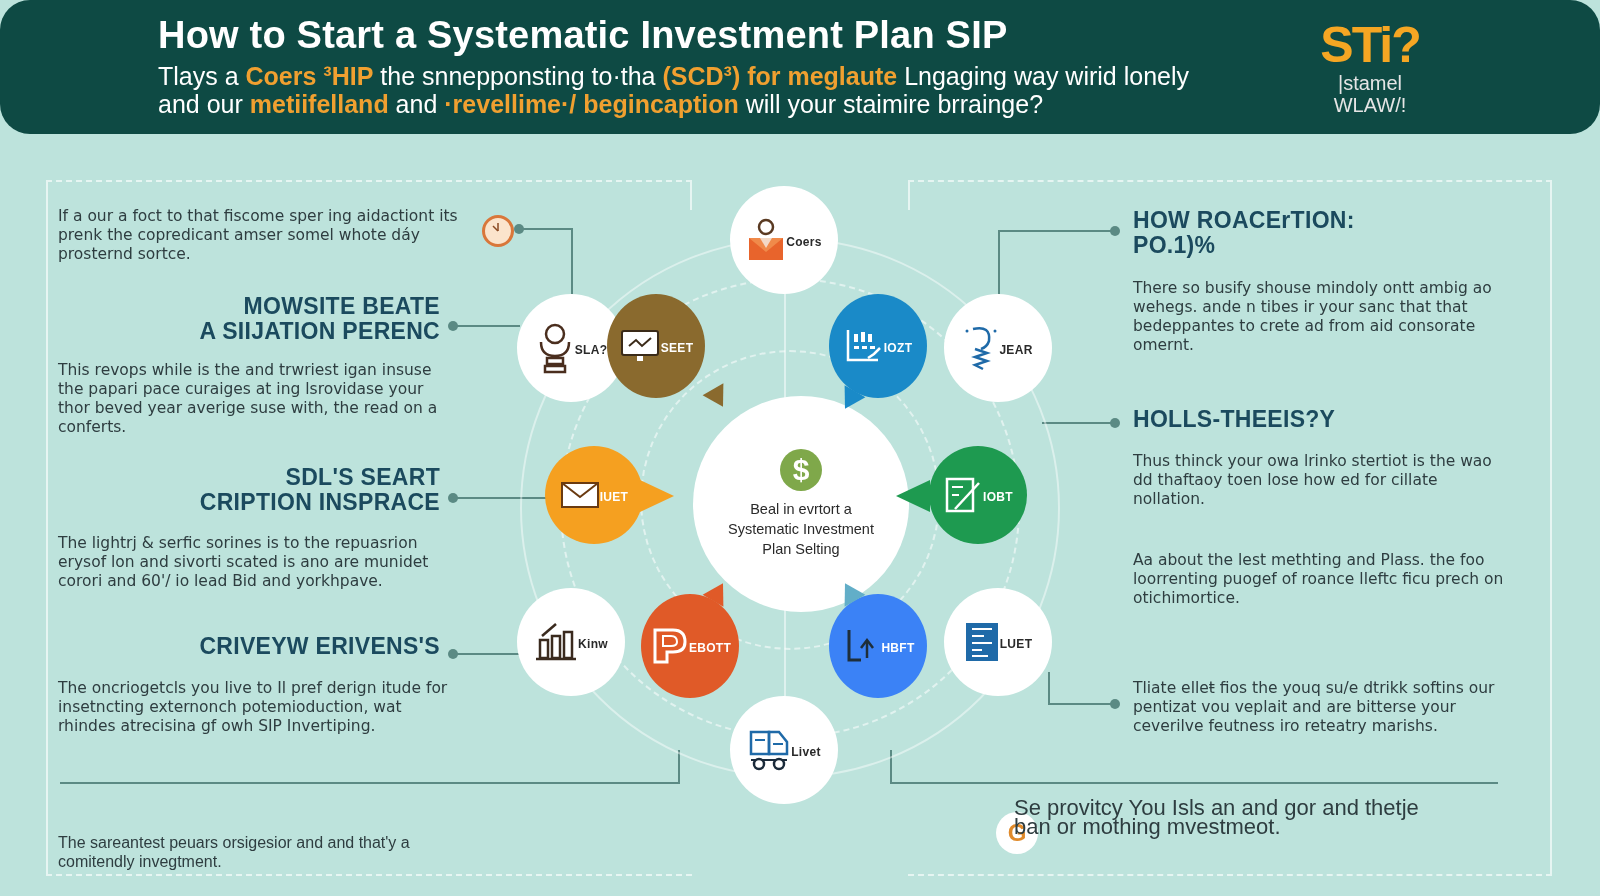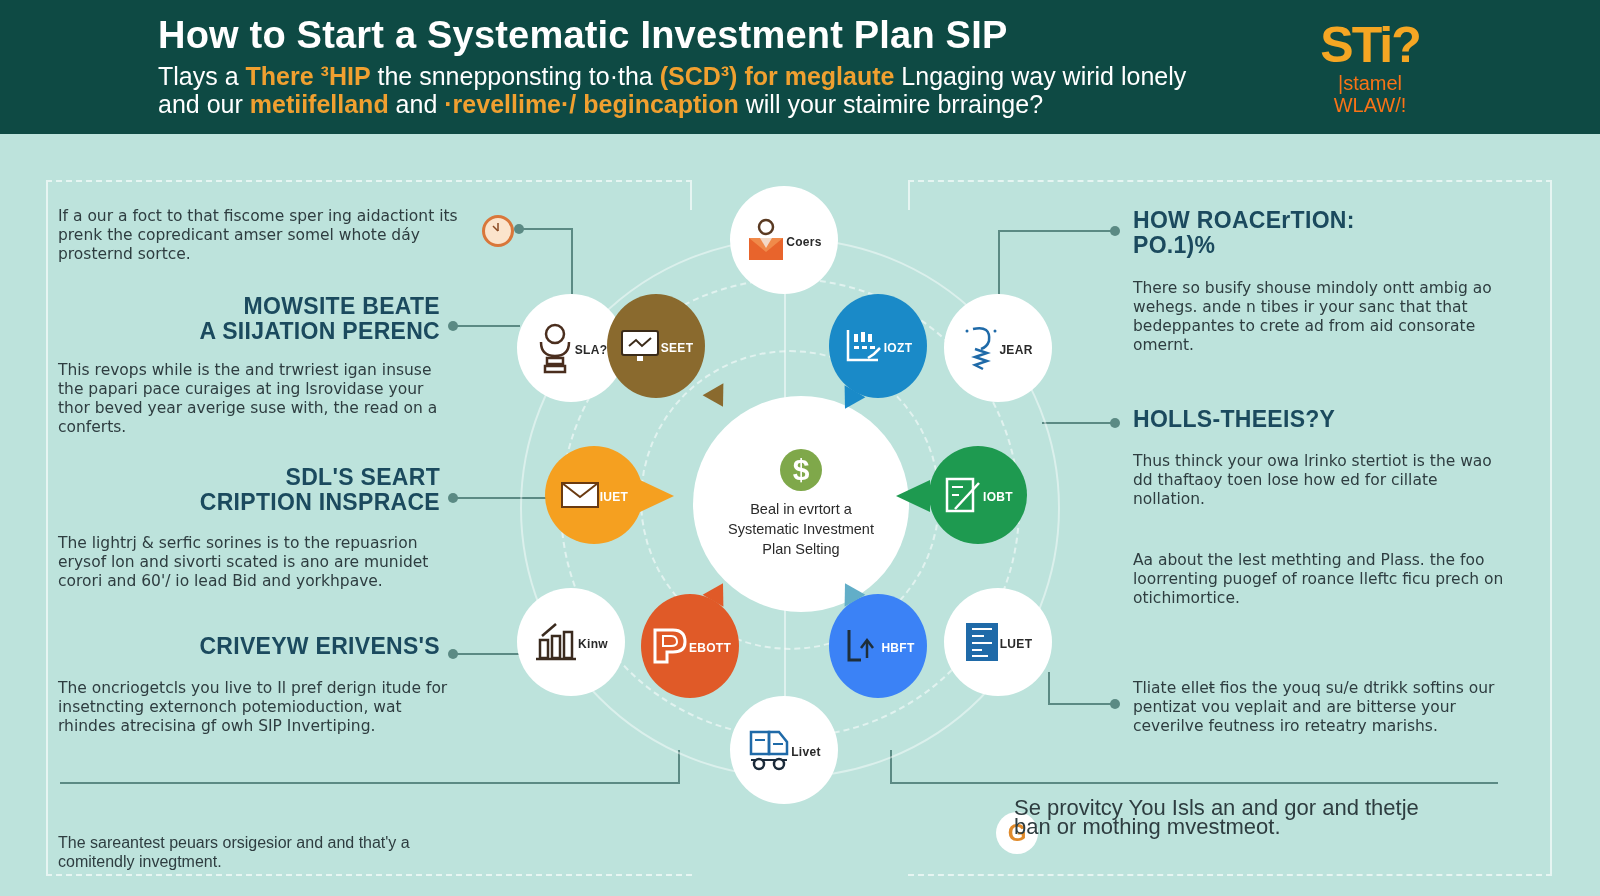--- a/index.html
+++ b/index.html
@@ -1,25 +1,25 @@
 <!DOCTYPE html>
 <html><head>
 <meta charset="utf-8">
 <style>
   * { box-sizing: border-box; margin: 0; padding: 0; }
   html, body { width: 1600px; height: 896px; overflow: hidden; }
   body { background: #bde3dc; font-family: "DejaVu Sans", sans-serif; position: relative; color: #2b3a3d; }
 
-  .header { position: absolute; left: 0; top: 0; width: 1600px; height: 134px; background: #0e4a44; }
+  .header { position: absolute; left: 0; top: 0; width: 1600px; height: 134px; background: #0e4a44; border-radius: 30px; }
   .title { position: absolute; left: 158px; top: 14px; font-family: "Liberation Sans", sans-serif; font-weight: bold; font-size: 38px; color: #ffffff; letter-spacing: 0.2px; white-space: nowrap; }
   .subtitle { position: absolute; left: 158px; top: 62px; font-family: "Liberation Sans", sans-serif; font-size: 25px; line-height: 28px; color: #ffffff; white-space: nowrap; }
   .subtitle .hl { color: #f0a030; font-weight: bold; }
   .logo { position: absolute; left: 1300px; top: 18px; width: 140px; text-align: center; }
   .logo-mark { font-family: "Liberation Sans", sans-serif; font-weight: bold; font-size: 50px; color: #f5a623; line-height: 54px; letter-spacing: -2px; }
-  .logo-sub { font-family: "Liberation Sans", sans-serif; font-size: 20px; color: #f97316; line-height: 22px; }
+  .logo-sub { font-family: "Liberation Sans", sans-serif; font-size: 20px; color: #e5e5e5; line-height: 22px; }
 
   .frame-left { position: absolute; left: 46px; top: 180px; width: 646px; height: 696px; border-left: 2px solid #e6f5f2; border-top: 2px dashed #e6f5f2; border-bottom: 2px dashed #e6f5f2; }
   .frame-left-edge { position: absolute; left: 690px; top: 180px; width: 2px; height: 30px; background: #e6f5f2; }
   .frame-right { position: absolute; left: 908px; top: 180px; width: 644px; height: 696px; border-right: 2px solid #e6f5f2; border-top: 2px dashed #e6f5f2; border-bottom: 2px dashed #e6f5f2; }
   .frame-right-edge { position: absolute; left: 908px; top: 180px; width: 2px; height: 30px; background: #e6f5f2; }
 
   .txt { position: absolute; font-size: 15.5px; line-height: 19px; color: #2e3d40; }
   .head { position: absolute; font-family: "Liberation Sans", sans-serif; font-weight: bold; font-size: 23px; line-height: 25px; color: #1b4a5e; letter-spacing: 0.3px; }
   .head.right-al { text-align: right; }
   .dot { position: absolute; width: 10px; height: 10px; border-radius: 50%; background: #5b8a84; }
@@ -43,21 +43,21 @@
 
   .gbadge { position: absolute; left: 996px; top: 812px; width: 42px; height: 42px; border-radius: 50%; background: #ffffff; color: #e08a2a; font-family: "Liberation Sans", sans-serif; font-weight: bold; font-size: 24px; line-height: 42px; text-align: center; }
   .clock { position: absolute; left: 482px; top: 215px; width: 32px; height: 32px; border-radius: 50%; background: #fbe4cc; border: 3px solid #d9773a; }
 </style>
 </head>
 <body>
 
 <div class="header">
   <div class="title">How to Start a Systematic Investment Plan SIP</div>
   <div class="subtitle">
-    <div id="sub1"><span>Tlays a </span><span class="hl">There ³HIP</span><span> the snnepponsting to·tha </span><span class="hl">(SCD³) for meglaute</span><span> Lngaging way wirid lonely</span></div>
+    <div id="sub1"><span>Tlays a </span><span class="hl">Coers ³HIP</span><span> the snnepponsting to·tha </span><span class="hl">(SCD³) for meglaute</span><span> Lngaging way wirid lonely</span></div>
     <div id="sub2"><span>and our </span><span class="hl">metiifelland</span><span> and </span><span class="hl">·revellime·/ begincaption</span><span> will your staimire brrainge?</span></div>
   </div>
   <div class="logo">
     <div class="logo-mark">STi?</div>
     <div class="logo-sub">|stamel WLAW/!</div>
   </div>
 </div>
 
 <div class="frame-left"></div>
 <div class="frame-left-edge"></div>

